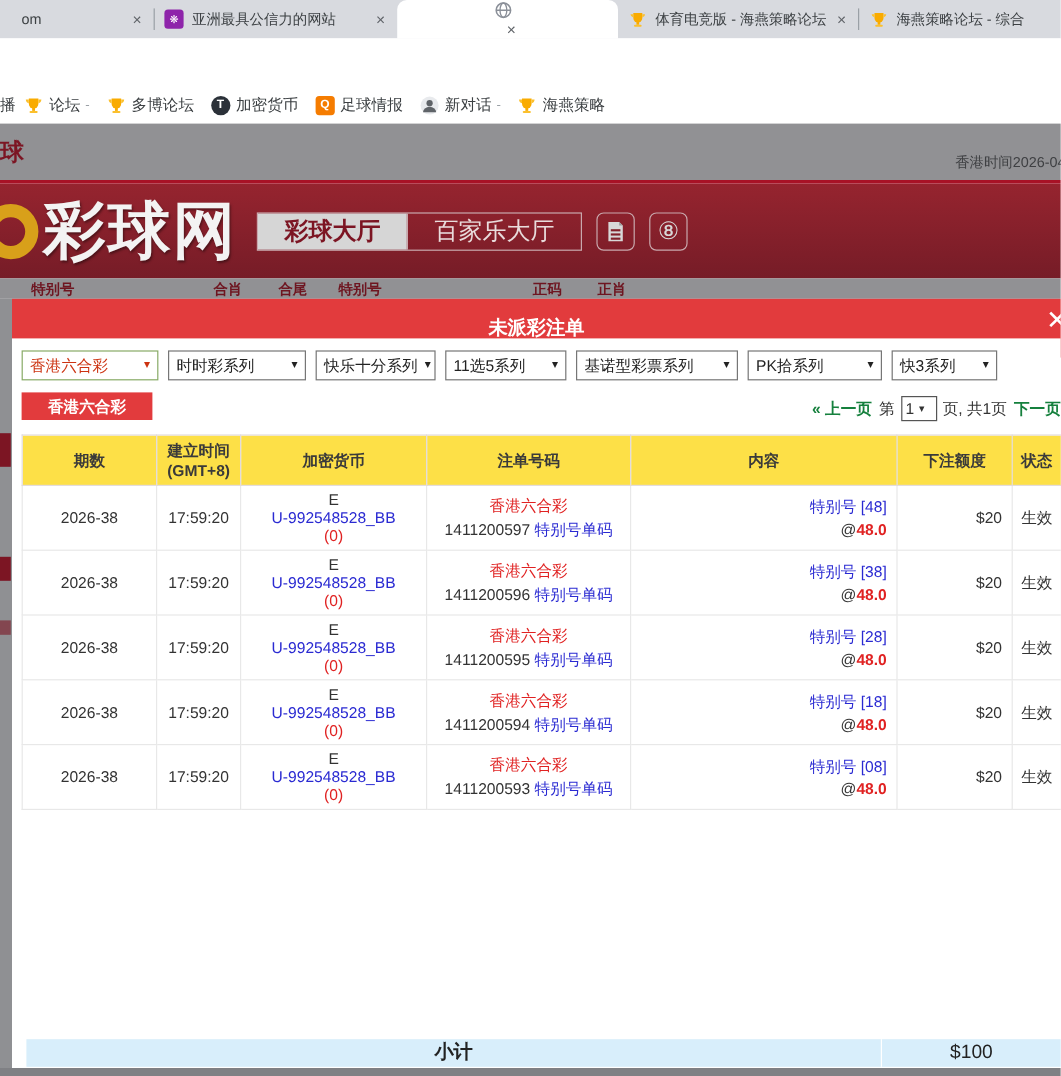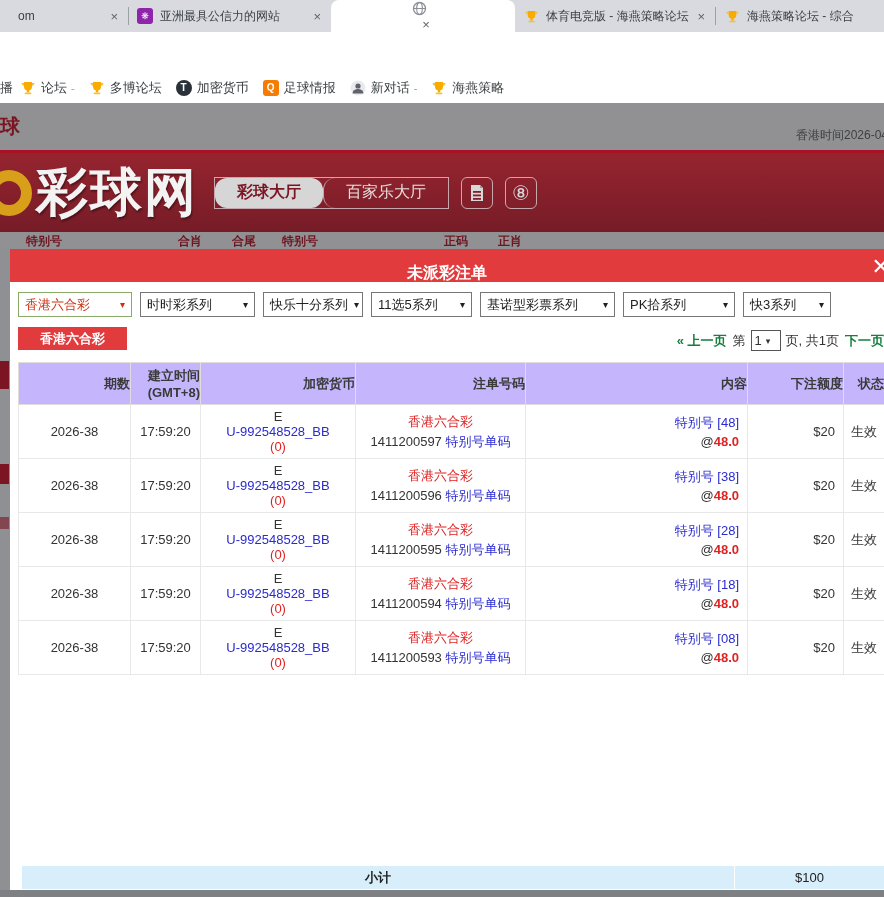--- a/index.html
+++ b/index.html
@@ -28,21 +28,21 @@
   
   #graybar { left:0; top:103px; width:884px; height:47px; background:#919194; }
   #graybar .ball-frag { position:absolute; left:0; top:10px; color:#7c1523; font-size:20px; font-weight:bold; }
   #hk-time { position:absolute; right:-4px; bottom:6px; color:#3f4043; font-size:12px; white-space:nowrap; }
 
   #site-header { left:0; top:150px; width:884px; height:82px; background:linear-gradient(#96242f,#761c27); border-top:3px solid #a81226; display:flex; align-items:center; }
   #logo { display:flex; align-items:center; margin-left:-14px; }
   #logo-ring { width:46px; height:46px; border:11px solid #d8a01a; border-radius:50%; flex:none; }
   #logo-text { color:#f3f3f3; font-size:52px; font-weight:bold; letter-spacing:2px; text-shadow:1px 2px 2px rgba(0,0,0,.4); margin-left:4px; }
   #hall-nav { display:flex; margin-left:16px; border:1px solid #c9a8ad; height:32px; }
-  .hall-btn { padding:12px 22px; font-size:16px; display:flex; align-items:center; cursor:pointer; white-space:nowrap;border-radius:12px; }
+  .hall-btn { padding:12px 22px; font-size:20px; display:flex; align-items:center; cursor:pointer; white-space:nowrap; }
   .hall-btn.on { background:#d6d6d6; color:#7c1523; font-weight:bold; }
   .hall-btn.off { color:#e9dcdc; border-left:1px solid #c9a8ad; }
   .hdr-icon { width:32px; height:32px; border:1px solid #c9a8ad; border-radius:6px; margin-left:12px; display:flex; align-items:center; justify-content:center; cursor:pointer; }
   #eight-glyph { color:#d8d8d8; font-size:20px; line-height:1; }
 
   #cat-strip { left:0; top:232px; width:884px; height:17px; background:#919194; font-size:12px; font-weight:bold; color:#6e1520; }
   #cat-strip span { position:absolute; top:1px; white-space:nowrap; }
 
   
   #left-strip { left:0; top:249px; width:10px; height:648px; background:#8f9093; }
@@ -59,30 +59,30 @@
 
   #lottery-btn { position:absolute; left:8px; top:45px; width:109px; height:23px; background:#e23b3d; color:#fff; font-size:13px; font-weight:bold; display:flex; align-items:center; justify-content:center; cursor:pointer; }
 
   #pager { position:absolute; right:0; top:48px; display:flex; align-items:center; font-size:13px; color:#333; white-space:nowrap; }
   .pglink { color:#15803d; font-weight:bold; cursor:pointer;text-align:right; }
   #pager .gap { width:6px; }
   #page-select { border:1px solid #555; height:21px; min-width:30px; display:flex; align-items:center; padding:0 3px; margin:0 5px; cursor:pointer; }
   #page-select .chev { font-size:9px; margin-left:4px; }
 
   table#bets { position:absolute; left:8px; top:80px; width:866px; border-collapse:collapse; table-layout:fixed; font-size:13px; color:#333; }
-  #bets th { background:#c4b5fd; border:1px solid #e3dcdc; font-weight:bold; height:42px; color:#3a3a3a;text-align:right; }
+  #bets th { background:#fde047; border:1px solid #e3dcdc; font-weight:bold; height:42px; color:#3a3a3a; }
   #bets td { border:1px solid #e8e8e8; height:54px; text-align:center; vertical-align:middle; background:#fff; }
   #bets td.right { text-align:right; padding-right:8px; }
   .lnk { color:#2a2ad2; cursor:pointer; }
   .lnk.b { font-weight:normal; }
   .red { color:#e02222; }
   .red.b { font-weight:bold; }
   .subline { margin-top:2px; }
 
-  #subtotal { position:absolute; left:12px; top:584px; width:862px; height:23px; display:flex; font-size:13px; color:#222; }
+  #subtotal { position:absolute; left:12px; top:584px; width:862px; height:23px; display:flex; font-size:16px; color:#222; }
   #subtotal .cellL { width:713px; background:#d8eefb; display:flex; align-items:center; justify-content:center; font-weight:bold; border-right:1px solid #fff; }
   #subtotal .cellR { flex:1; background:#d8eefb; display:flex; align-items:center; justify-content:center; }
 
   #bottom-strip { left:0; top:890px; width:884px; height:7px; background:#7f8084; }
 </style>
 </head>
 <body>
 
 <div class="abs" id="tabbar">
   <div class="tab" style="width:128px;">

